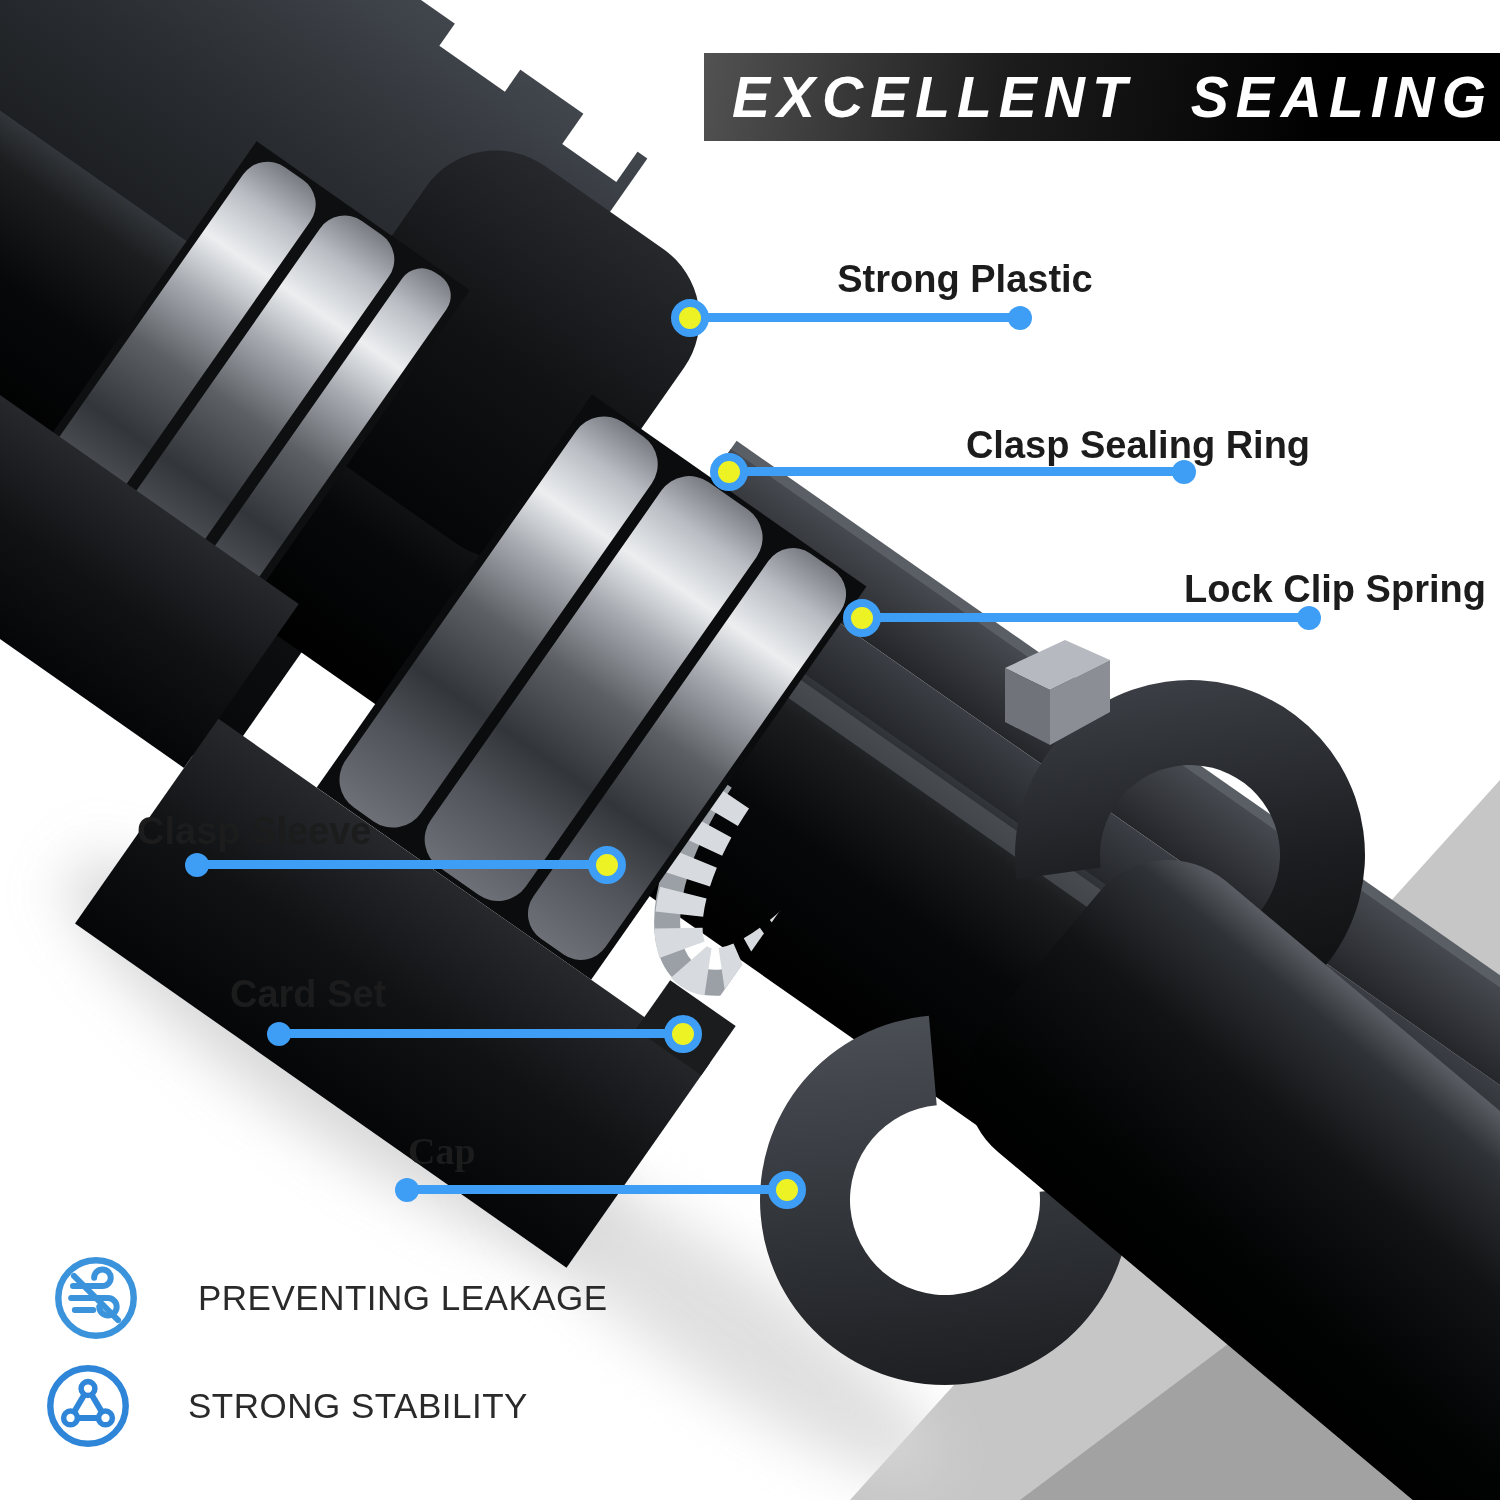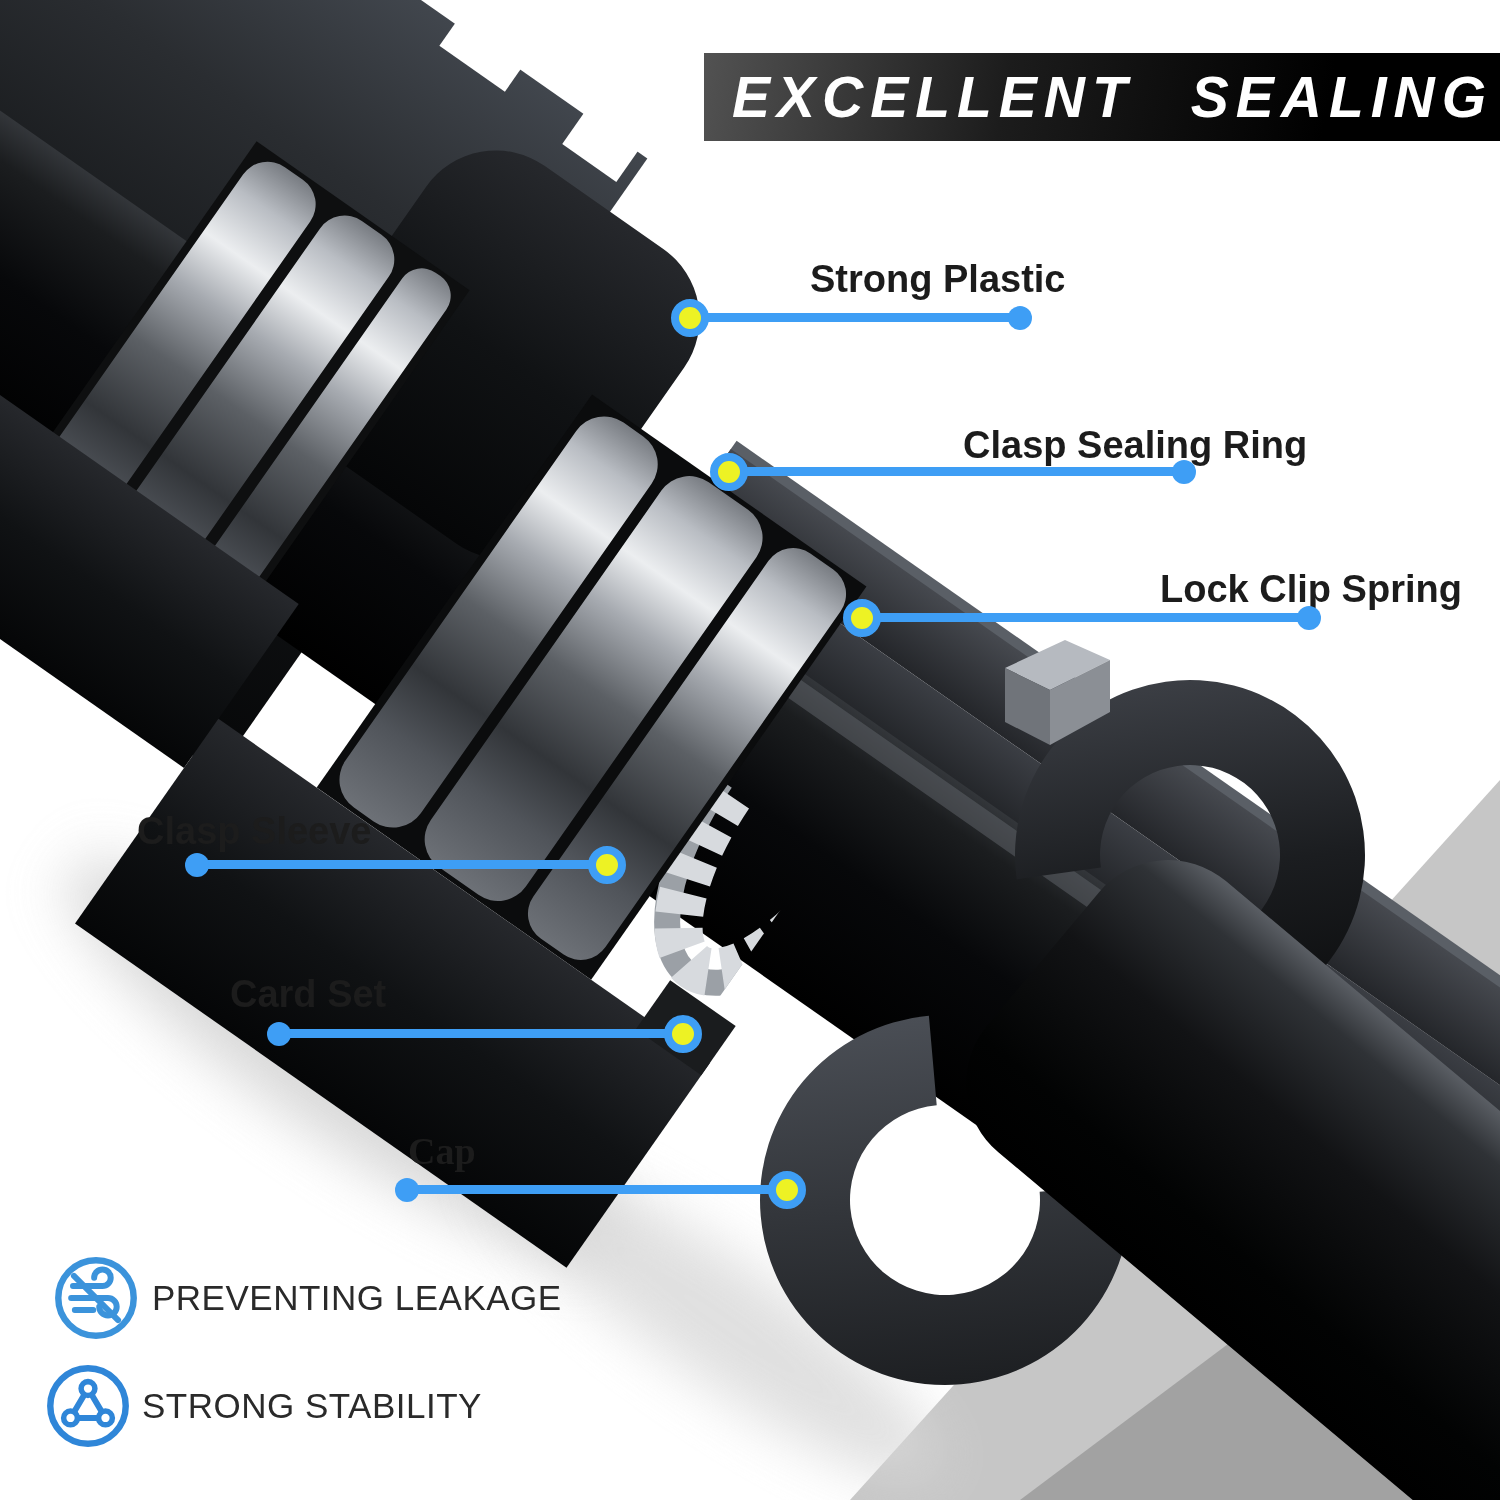--- a/index.html
+++ b/index.html
@@ -11,39 +11,39 @@
   .banner{position:absolute;left:704px;top:9px;right:0;height:88px;
           background:linear-gradient(100deg,#525252 0%,#1c1c1c 38%,#000 78%);
           display:flex;align-items:center;margin-top:44px;}
   .banner span{font-style:italic;font-weight:800;font-size:57px;color:#fff;
                letter-spacing:7px;word-spacing:34px;padding-left:28px;white-space:nowrap;
                font-family:"Liberation Sans",sans-serif;}
 
   
   .callout-label{position:absolute;font-size:38px;font-weight:700;color:#1c1c1c;
                  line-height:1.15;white-space:nowrap;}
-  .lab-center{text-align:left;}
+  .lab-center{text-align:center;}
   .callout-line{position:absolute;height:9px;background:#3E9EF5;border-radius:5px;}
   .tip{position:absolute;width:38px;height:38px;border-radius:50%;background:#EDF224;
        border:8px solid #3E9EF5;box-sizing:border-box;top:50%;transform:translateY(-50%);}
   .tip.left{left:-16px;} .tip.right{right:-16px;}
   .endcap{position:absolute;width:24px;height:24px;border-radius:50%;background:#3E9EF5;
           top:50%;transform:translateY(-50%);}
   .endcap.left{left:-9px;} .endcap.right{right:-9px;}
 
   
   .lab1{left:810px;top:258px;width:310px;}  .ln1{left:687px;top:313px;width:336px;}
   .lab2{left:963px;top:424px;width:350px;} .ln2{left:726px;top:467px;width:461px;}
   .lab3{left:1160px;top:568px;width:350px;} .ln3{left:859px;top:613px;width:453px;}
   .lab4{left:137px;top:810px;}              .ln4{left:194px;top:860px;width:416px;}
   .lab5{left:230px;top:973px;}              .ln5{left:276px;top:1029px;width:410px;}
   .lab6{left:408px;top:1130px;font-family:Liberation Serif, serif;}             .ln6{left:404px;top:1185px;width:386px;}
 
   
-  .feature{position:absolute;display:flex;align-items:center;height:92px;}
+  .feature{position:absolute;display:flex;align-items:center;height:92px;gap:46px;}
   .f1{left:50px;top:1252px;} .f2{left:42px;top:1360px;}
   .feature svg{flex:0 0 auto;}
   .feature .ftxt{font-size:35px;font-weight:400;color:#2a2a2a;letter-spacing:0.5px;
                  white-space:nowrap;}
   .f1 .ftxt{margin-left:10px;} .f2 .ftxt{margin-left:8px;}
 </style>
 </head>
 <body>
 
 <div id="stage">

